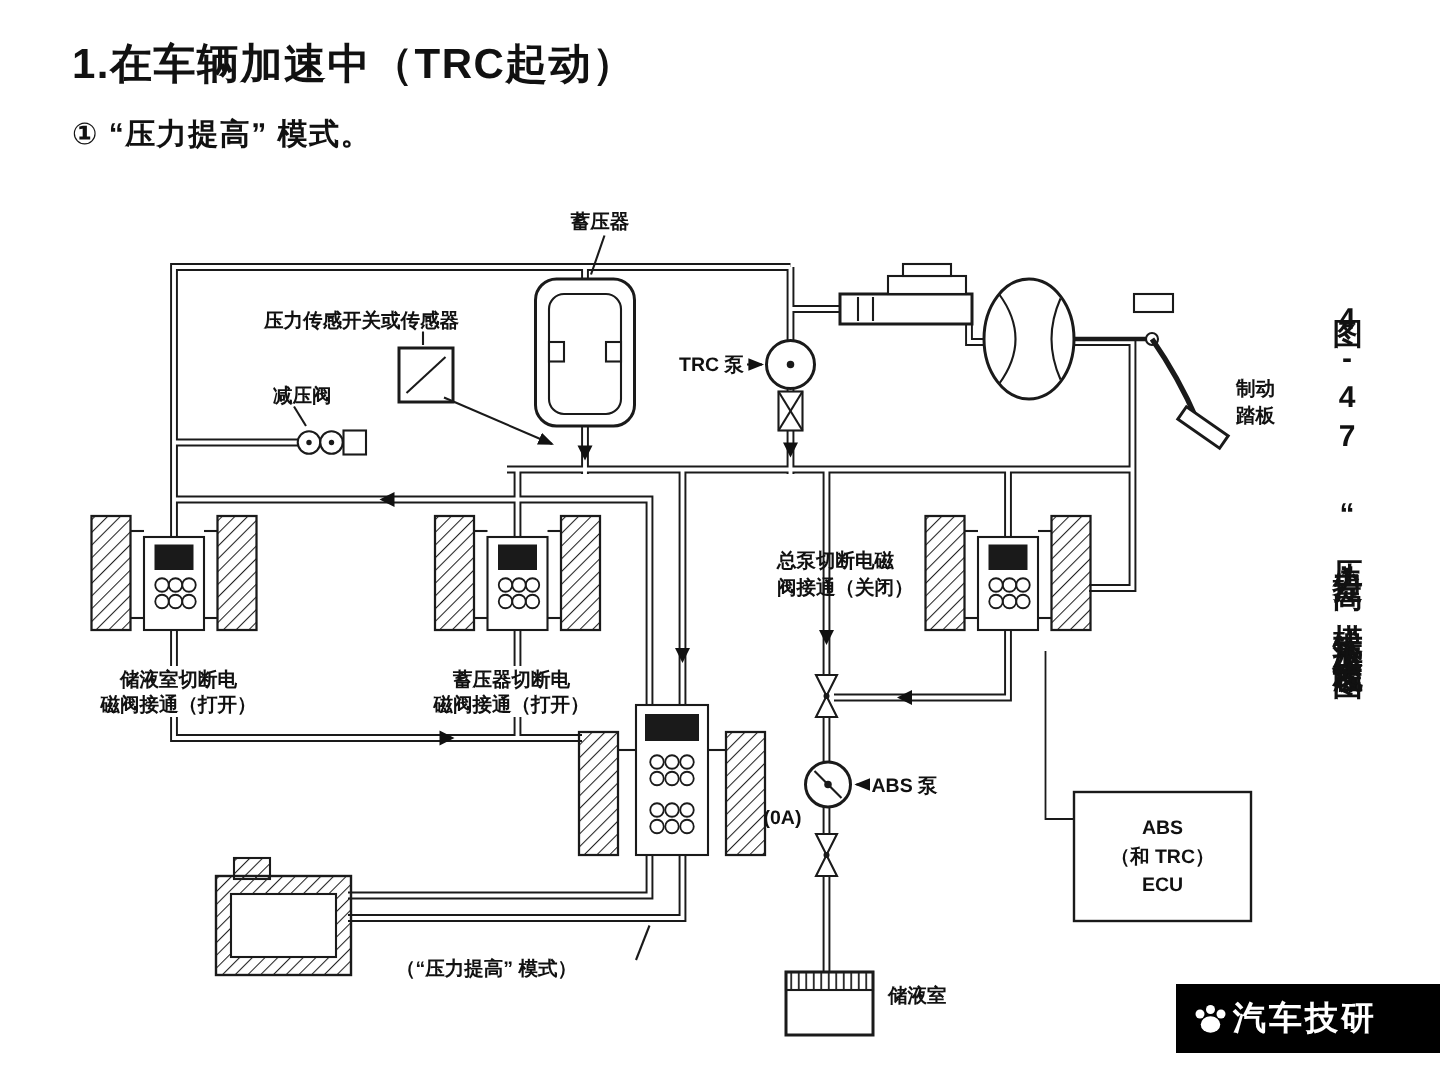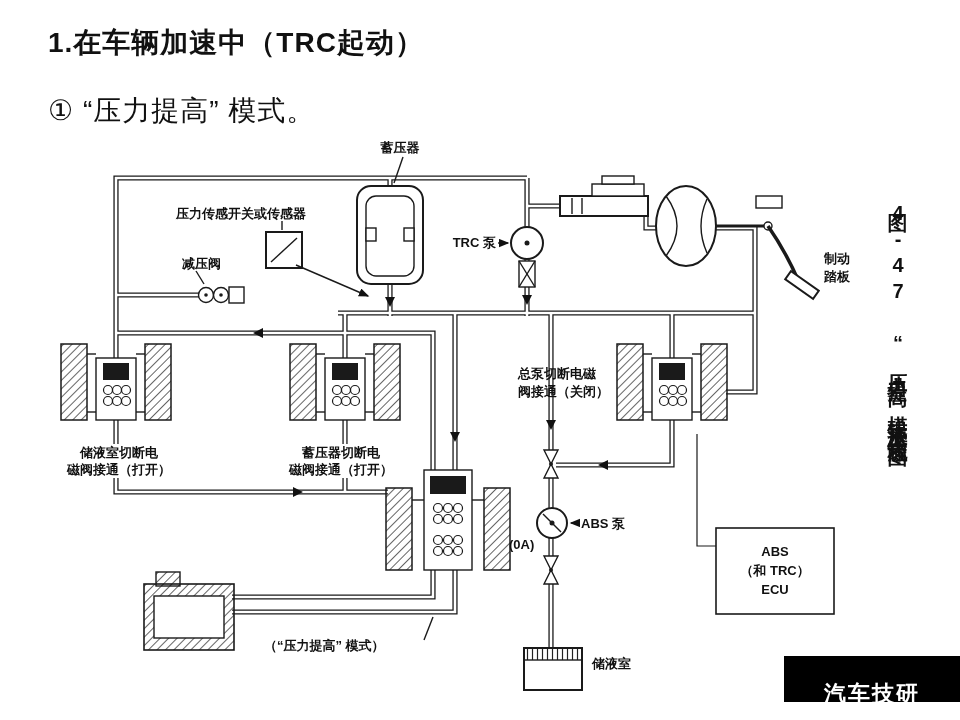--- a/index.html
+++ b/index.html
@@ -3,29 +3,29 @@
 <meta charset="utf-8">
 <style>
   *{box-sizing:border-box}
   html,body{margin:0;padding:0}
   body{
     width:960px;height:720px;position:relative;overflow:hidden;
     background:#ffffff;color:#111;
     font-family:"Liberation Sans","DejaVu Sans",sans-serif;
   }
   .title{position:absolute;left:48px;top:24px;font-size:28px;font-weight:bold;letter-spacing:1px;white-space:nowrap}
-  .subtitle{position:absolute;left:48px;top:92px;font-size:28px;font-weight:normal;letter-spacing:1px;white-space:nowrap}
+  .subtitle{position:absolute;left:48px;top:76px;font-size:20px;font-weight:bold;letter-spacing:1px;white-space:nowrap}
   .fig-caption{
     position:absolute;right:48px;top:198px;height:470px;
     writing-mode:vertical-rl;text-orientation:upright;
     font-size:20px;font-weight:bold;letter-spacing:4px;white-space:nowrap;
   }
   .brand-bar{
     position:absolute;right:0;bottom:18px;width:176px;height:46px;background:#000;
-    display:flex;align-items:center;gap:23px;padding:0 10px 0 10px;flex-direction:column;
+    display:flex;align-items:center;gap:2px;padding:0 10px 0 10px;
   }
   .brand-text{color:#fff;font-size:22px;font-weight:bold;letter-spacing:2px;white-space:nowrap}
   svg{position:absolute;left:0;top:0}
   svg text{font-family:"Liberation Sans","DejaVu Sans",sans-serif}
   .lbl{font-size:13px;font-weight:600;fill:#111}
   .pipeO{fill:none;stroke:#1a1a1a;stroke-width:5.2;stroke-linejoin:miter}
   .pipeI{fill:none;stroke:#ffffff;stroke-width:2.6;stroke-linejoin:miter}
   .ln{fill:none;stroke:#1a1a1a;stroke-width:1.4}
   .wire{fill:none;stroke:#1a1a1a;stroke-width:1.2}
   .comp{fill:#fff;stroke:#1a1a1a;stroke-width:2}

